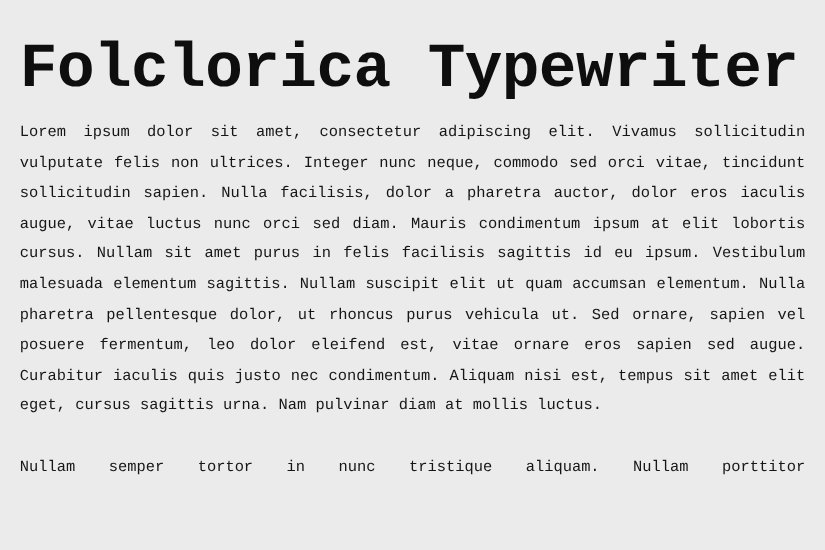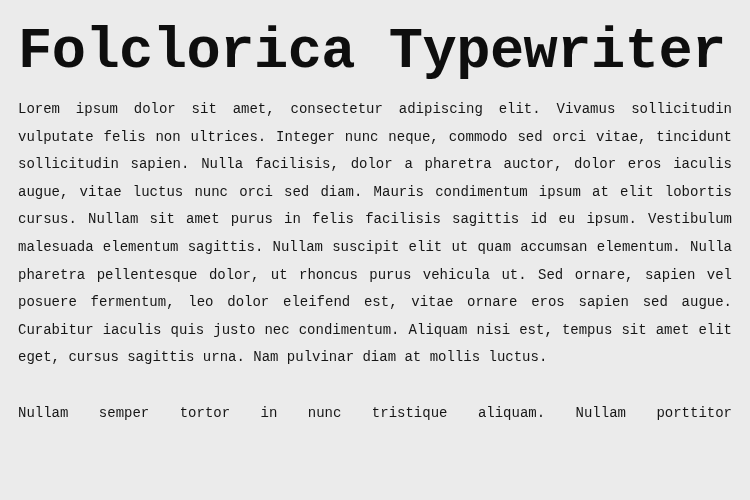--- a/index.html
+++ b/index.html
@@ -11,21 +11,21 @@
     height: 500px;
     overflow: hidden;
     background: #ebebeb;
     font-family: "Liberation Mono", monospace;
     color: #161616;
   }
   .page {
     box-sizing: border-box;
     width: 750px;
     height: 500px;
-    padding: 4px 18px;
+    padding: 16px 18px;
     overflow: hidden;
   }
   .title {
     margin: 12px 0 8px 0;
     font-size: 57px;
     line-height: 72px;
     font-weight: 700;
     letter-spacing: -0.5px;
     white-space: nowrap;
     color: #0e0e0e;

